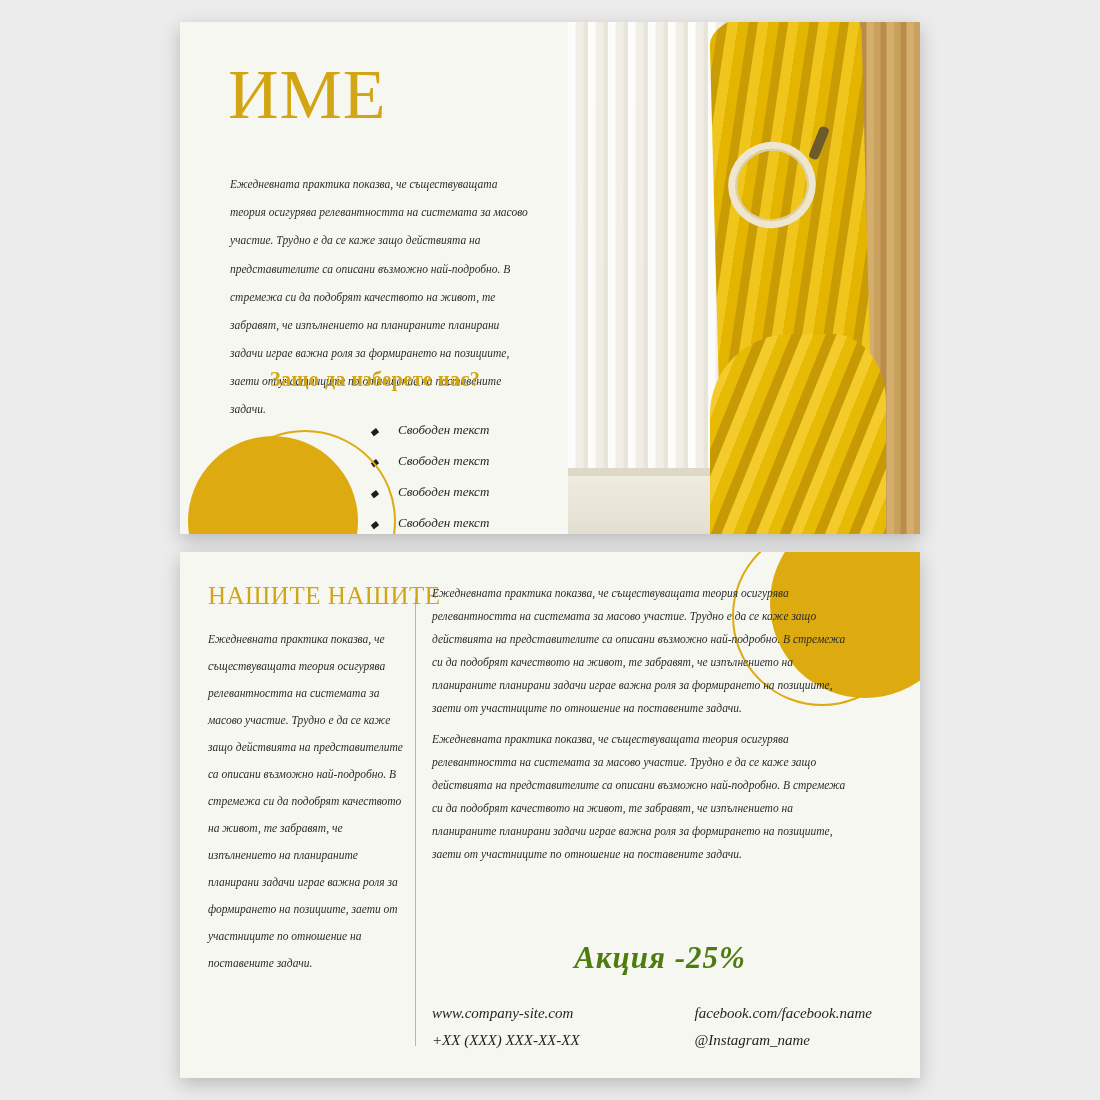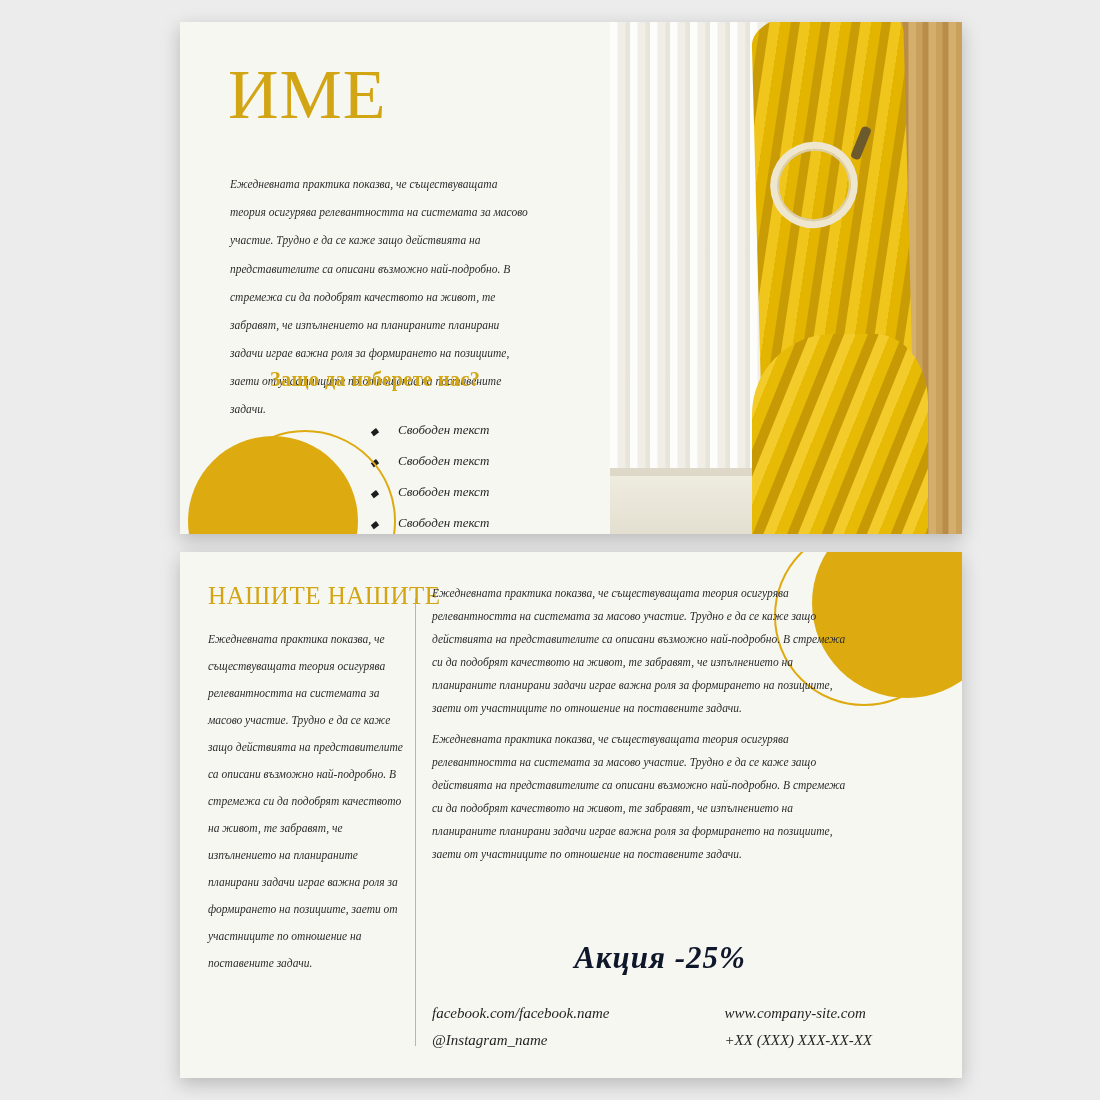--- a/index.html
+++ b/index.html
@@ -14,21 +14,20 @@
     overflow: hidden;
     position: relative;
   }
 
   
   .card {
     position: absolute;
     background: #f7f7f2;
     box-shadow: 0 6px 18px rgba(0,0,0,0.22);
     overflow: hidden;
-    padding-left: 42px;
   }
 
   
   #card-front {
     left: 180px;
     top: 22px;
     width: 740px;
     height: 512px;
   }
   #card-front .photo {
@@ -247,21 +246,21 @@
   }
   .promo {
     position: absolute;
     left: 280px;
     top: 388px;
     width: 400px;
     text-align: center;
     font-size: 31px;
     font-weight: bold;
     font-style: italic;
-    color: #0f172a;
+    color: #4d7c0f;
     letter-spacing: 1px;
   }
   .contacts {
     position: absolute;
     left: 252px;
     top: 448px;
     width: 440px;
     display: flex;
     justify-content: space-between;
   }
@@ -335,21 +334,21 @@
 
   <div class="col-right">
     <div class="col-text">Ежедневната практика показва, че съществуващата теория осигурява релевантността на системата за масово участие. Трудно е да се каже защо действията на представителите са описани възможно най-подробно. В стремежа си да подобрят качеството на живот, те забравят, че изпълнението на планираните планирани задачи играе важна роля за формирането на позициите, заети от участниците по отношение на поставените задачи.</div>
     <div class="col-text">Ежедневната практика показва, че съществуващата теория осигурява релевантността на системата за масово участие. Трудно е да се каже защо действията на представителите са описани възможно най-подробно. В стремежа си да подобрят качеството на живот, те забравят, че изпълнението на планираните планирани задачи играе важна роля за формирането на позициите, заети от участниците по отношение на поставените задачи.</div>
   </div>
 
   <div class="promo">Акция -25%</div>
 
   <div class="contacts">
     <div class="col">
+      <div>www.company-site.com</div>
+      <div>+XX (XXX) XXX-XX-XX</div>
+    </div>
+    <div class="col">
       <div>facebook.com/facebook.name</div>
       <div>@Instagram_name</div>
     </div>
-    <div class="col">
-      <div>www.company-site.com</div>
-      <div>+XX (XXX) XXX-XX-XX</div>
-    </div>
   </div>
 </div>
 
 </body></html>

